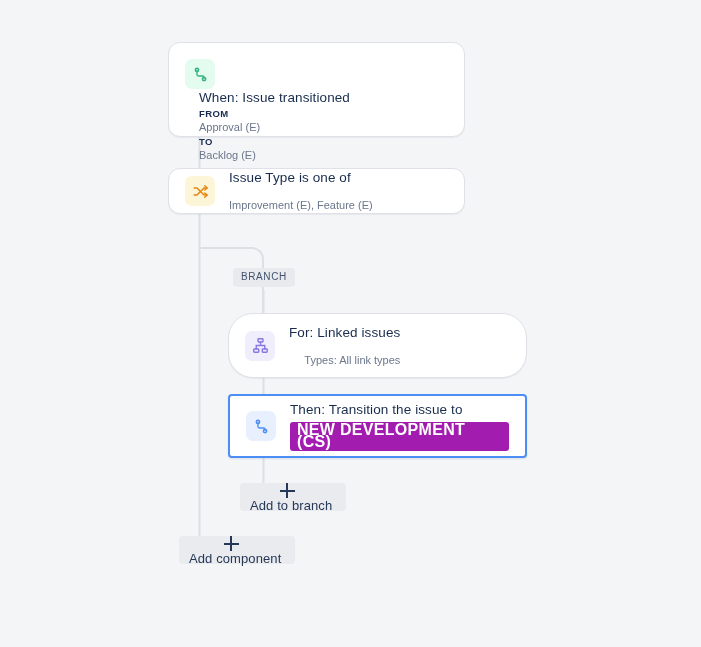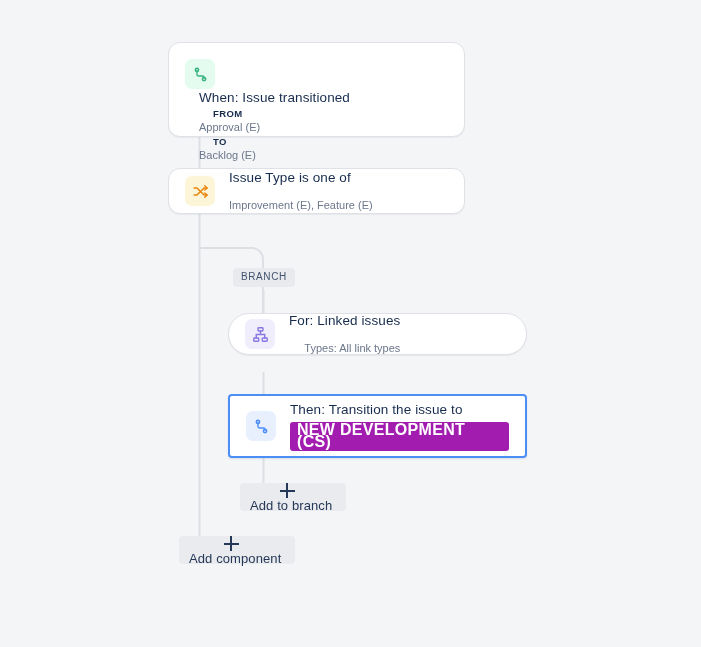--- a/index.html
+++ b/index.html
@@ -74,21 +74,20 @@
     line-height: 17px;
     letter-spacing: 0.1px;
   }
   .meta-label {
     font-size: 9.5px;
     font-weight: bold;
     color: #172b4d;
     letter-spacing: 0.4px;
     line-height: 12px;
     margin-top: 2px;
-    margin-left: 14px;
   }
   .meta-value {
     font-size: 11px;
     color: #6b778c;
     line-height: 14px;
   }
   .card-sub {
     font-size: 11px;
     color: #6b778c;
     line-height: 15px;
@@ -210,21 +209,21 @@
     <div class="card-body">
       <div class="card-title">Issue Type is one of</div>
       <div class="card-sub">Improvement (E), Feature (E)</div>
     </div>
   </div>
 
   <div class="branch-pill" style="left:233px; top:268px;">
     <span>BRANCH</span>
   </div>
 
-  <div class="card" style="left:228px; top:313px; width:299px; height:42px; align-items:center;border-radius:25px;">
+  <div class="card" style="left:228px; top:313px; width:299px; height:65px; align-items:center;border-radius:25px;">
     <div class="card-icon icon-purple" style="margin-top:0;">
       <svg width="17" height="17" viewBox="0 0 24 24" xmlns="http://www.w3.org/2000/svg">
         <rect x="8.5" y="2.5" width="7" height="4.5" rx="1" fill="none" stroke="#8777e0" stroke-width="2"></rect>
         <rect x="2.5" y="17" width="7" height="4.5" rx="1" fill="none" stroke="#8777e0" stroke-width="2"></rect>
         <rect x="14.5" y="17" width="7" height="4.5" rx="1" fill="none" stroke="#8777e0" stroke-width="2"></rect>
         <path d="M12 7 V12 M6 17 V12 H18 V17" fill="none" stroke="#8777e0" stroke-width="2" stroke-linecap="round"></path>
       </svg>
     </div>
     <div class="card-body">
       <div class="card-title">For: Linked issues</div>

